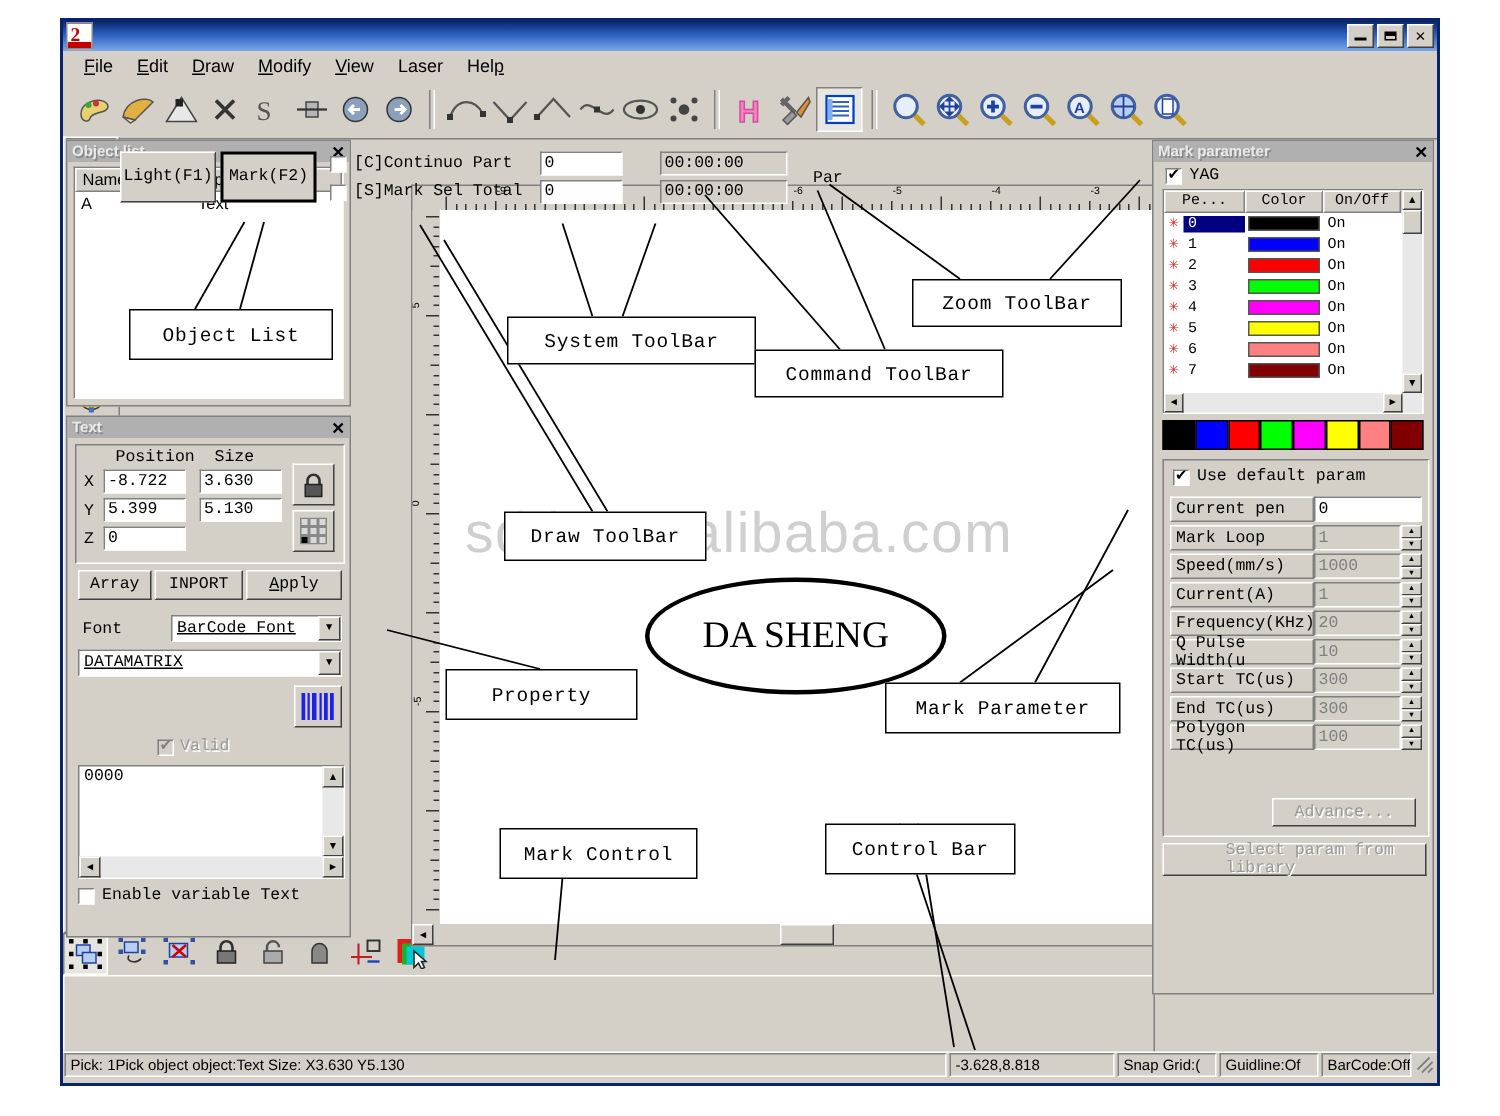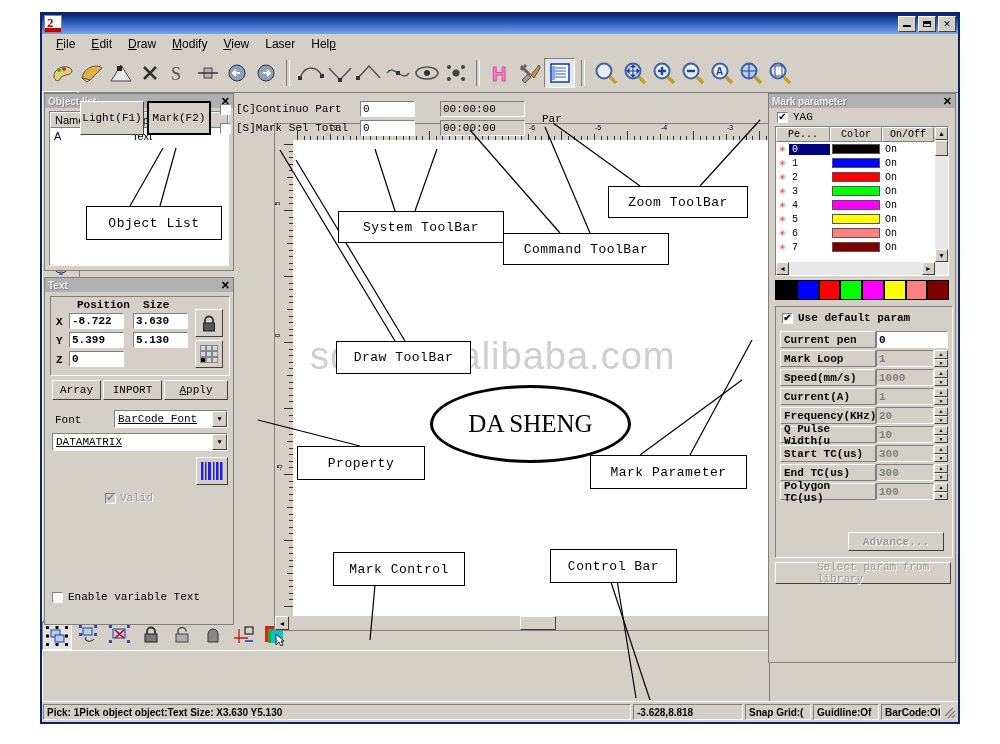--- a/index.html
+++ b/index.html
@@ -41,21 +41,21 @@
   .lv{position:absolute;left:4px;top:17px;right:4px;bottom:4px;background:#fff;border:1px solid #808080;border-right-color:#fff;border-bottom-color:#fff;}
   .lv-head{display:flex;height:16px;background:#d4d0c8;}
   .lv-th{border:1px solid #fff;border-right-color:#808080;border-bottom-color:#808080;font-size:11px;
          padding-left:4px;display:flex;align-items:center;box-sizing:border-box;}
   .lv-row{display:flex;height:15px;font-size:11px;align-items:center;}
   .lv-cell{box-sizing:border-box;padding-left:4px;overflow:hidden;white-space:nowrap;}
   .lv-cell.sel{background:#000080;color:#fff;}
 
   
   #textpanel{left:2px;top:186px;width:190px;height:348px;}
-  .grpbox{position:absolute;border:1px solid #fff;border-top-color:#808080;border-left-color:#808080;font-weight:bold;}
+  .grpbox{position:absolute;border:1px solid #fff;border-top-color:#808080;border-left-color:#808080;}
   .lbl{font-family:"Liberation Mono",monospace;font-size:11px;color:#000;}
   .tfield{border:1px solid #808080;border-right-color:#fff;border-bottom-color:#fff;background:#fff;
           font-family:"Liberation Mono",monospace;font-size:11px;padding:0 2px;box-sizing:border-box;
           display:flex;align-items:center;overflow:hidden;white-space:nowrap;}
   .tfield.dis{background:#d4d0c8;color:#808080;}
   .btn{background:#d4d0c8;border:1px solid #fff;border-right-color:#404040;border-bottom-color:#404040;
        font-family:"Liberation Mono",monospace;font-size:11px;display:flex;align-items:center;justify-content:center;
        box-sizing:border-box;}
   .btn.dis{color:#9a9a9a;text-shadow:1px 1px 0 #fff;}
   .btn.def{border:2px solid #000;}
@@ -100,21 +100,21 @@
   .pen-row{display:flex;height:14px;align-items:center;font-family:"Liberation Mono",monospace;font-size:10px;}
   .swatch-strip{position:absolute;left:6px;top:186px;right:6px;height:20px;display:flex;}
   .swatch-strip div{flex:1;border:1px solid #000;box-sizing:border-box;}
   .pfrow{display:flex;align-items:center;height:17px;margin-bottom:2px;}
   .pflabel{width:96px;height:17px;box-sizing:border-box;border:1px solid #fff;border-right-color:#808080;border-bottom-color:#808080;
            display:flex;align-items:center;padding-left:3px;font-family:"Liberation Mono",monospace;font-size:11px;background:#d4d0c8;}
 
   
   #ctrlbar{left:232px;top:542px;width:726px;height:52px;background:#d4d0c8;border:1px solid #fff;border-right-color:#808080;border-bottom-color:#808080;}
   
-  #statusbar{position:absolute;left:0;right:0;bottom:0;height:20px;background:#d4d0c8;border-top:1px solid #fff;display:flex;align-items:center;font-weight:bold;}
+  #statusbar{position:absolute;left:0;right:0;bottom:0;height:20px;background:#d4d0c8;border-top:1px solid #fff;display:flex;}
   .sb-pane{height:16px;border:1px solid #808080;border-right-color:#fff;border-bottom-color:#fff;margin:0 1px;
            display:flex;align-items:center;padding:0 3px;font-size:10px;box-sizing:border-box;overflow:hidden;white-space:nowrap;}
 
   
   .callout{position:absolute;background:#fff;border:1px solid #000;font-family:"Liberation Mono",monospace;
            font-size:13px;display:flex;align-items:center;justify-content:center;color:#000;z-index:40;letter-spacing:.5px;}
   .anno-svg{position:absolute;left:0;top:0;width:1000px;height:744px;pointer-events:none;z-index:35;}
   .wm{position:absolute;left:310px;top:335px;font-size:38px;color:#cfcfcf;font-family:"Liberation Sans",sans-serif;
       z-index:30;white-space:nowrap;letter-spacing:1px;}
   .ellipse-lbl{position:absolute;left:430px;top:385px;width:195px;height:72px;border:3px solid #000;border-radius:50%;
@@ -415,20 +415,31 @@
               <rect x="20" y="1" width="2.5" height="18"></rect>
             </g>
           </svg>
       </div>
 
       <div style="position:absolute;left:60px;top:214px;display:flex;align-items:center;gap:4px;">
         <span class="chk dis">✔</span>
         <span class="lbl" style="color:#9a9a9a;text-shadow:1px 1px 0 #fff;">Valid</span>
       </div>
 
+      <div style="position:absolute;left:7px;top:232px;width:176px;height:74px;border:1px solid #808080;border-right-color:#fff;border-bottom-color:#fff;background:#fff;">
+        <div class="lbl" style="position:absolute;left:3px;top:1px;">0000</div>
+        <div class="scb" style="right:0;top:0;width:14px;bottom:14px;background:#e8e8e8;">
+          <div class="arw" style="left:0;top:0;width:14px;height:14px;">▲</div>
+          <div class="arw" style="left:0;bottom:0;width:14px;height:14px;">▼</div>
+        </div>
+        <div class="scb" style="left:0;bottom:0;right:0;height:14px;background:#e8e8e8;">
+          <div class="arw" style="left:0;top:0;width:14px;height:14px;">◄</div>
+          <div class="arw" style="right:0;top:0;width:14px;height:14px;">►</div>
+        </div>
+      </div>
 
       <div style="position:absolute;left:7px;top:313px;display:flex;align-items:center;gap:5px;">
         <span class="chk"></span>
         <span class="lbl">Enable variable Text</span>
       </div>
     </div>
 
     <div id="drawbar">
       <div class="dtool sunk">
         <svg width="18" height="20" viewBox="0 0 18 20">

